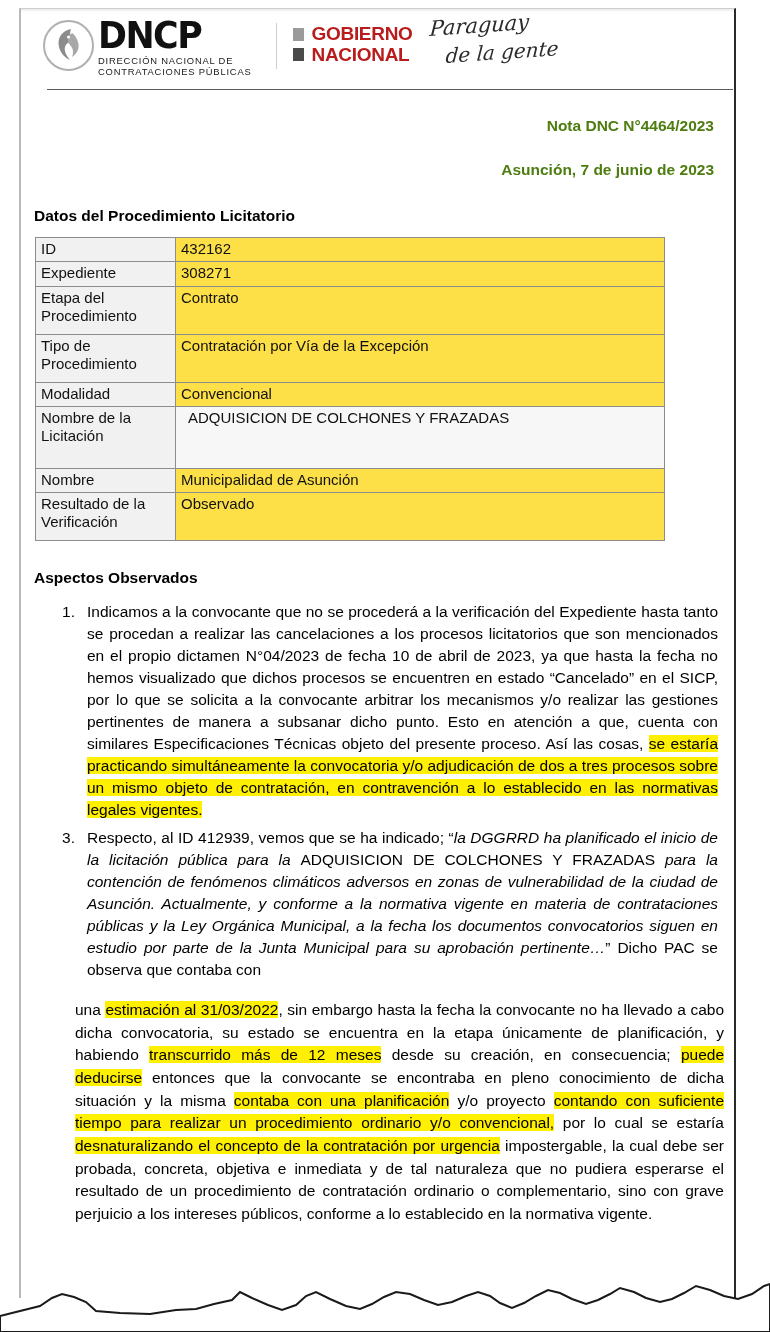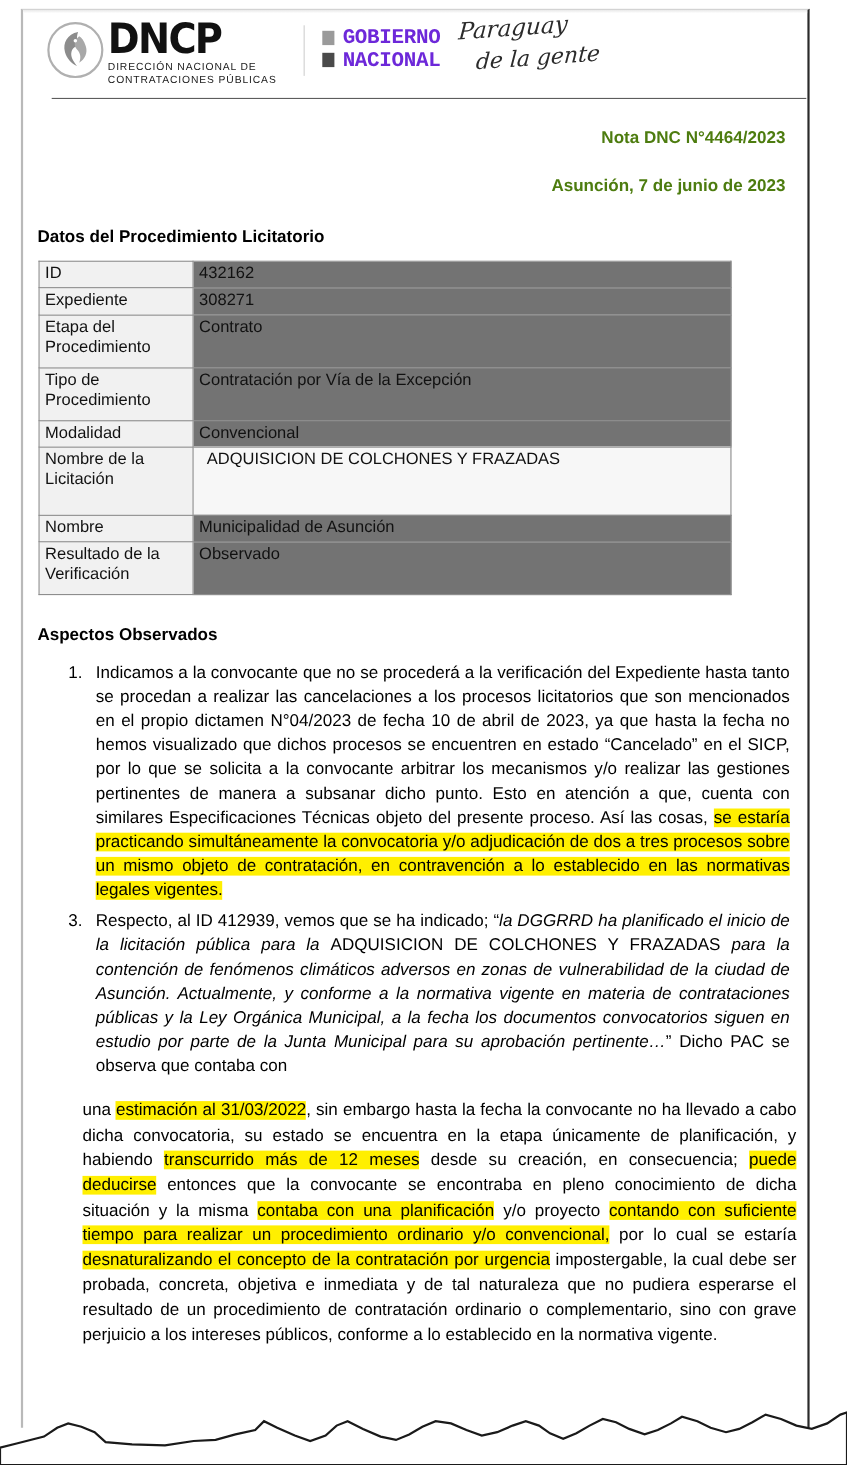--- a/index.html
+++ b/index.html
@@ -100,26 +100,26 @@
   }
   .gov-line { display:flex; align-items:center; }
   .gov-sq {
     width: 11px; height: 13px;
     margin-right: 8px;
     flex: none;
   }
   .gov-sq.light { background:#9a9a9a; }
   .gov-sq.dark  { background:#4a4a4a; }
   .gov-txt {
-    font-family: Liberation Mono, monospace;
+    font-family: Liberation Sans, sans-serif;
     font-weight: 700;
     font-size: 19px;
     letter-spacing: -0.3px;
     line-height: 1.08;
-    color: #6d28d9;
+    color: #b91c1c;
   }
   .slogan {
     margin-left: 16px;
     margin-top: 2px;
     font-family: "DejaVu Serif", serif;
     font-style: italic;
     color: #2b2b2b;
     line-height: 1.0;
   }
   .slogan .l1 { font-size: 21px; display:block; transform:rotate(-4deg) skewX(-8deg); transform-origin:left bottom;}
@@ -166,21 +166,21 @@
     border: 1px solid #8d8d8d;
     padding: 2px 6px 3px 5px;
     vertical-align: top;
     line-height: 1.22;
     margin-top: 6px;
   }
   table.data td.k {
     width: 128px;
     background: #f1f1f1;
   }
-  table.data td.v { background: #737373; }
+  table.data td.v { background: #fde047; }
   table.data tr.tall td { height: 42px; }
   table.data tr.tall2 td { height: 56px; }
   table.data td.v.shade { background: #f7f7f7; }
   table.data td.v.shade span { padding-left: 7px; }
 
   
   .list { margin: 14px 0 0 0; padding: 0; }
   .item {
     display: flex;
     margin-top: 6px;

